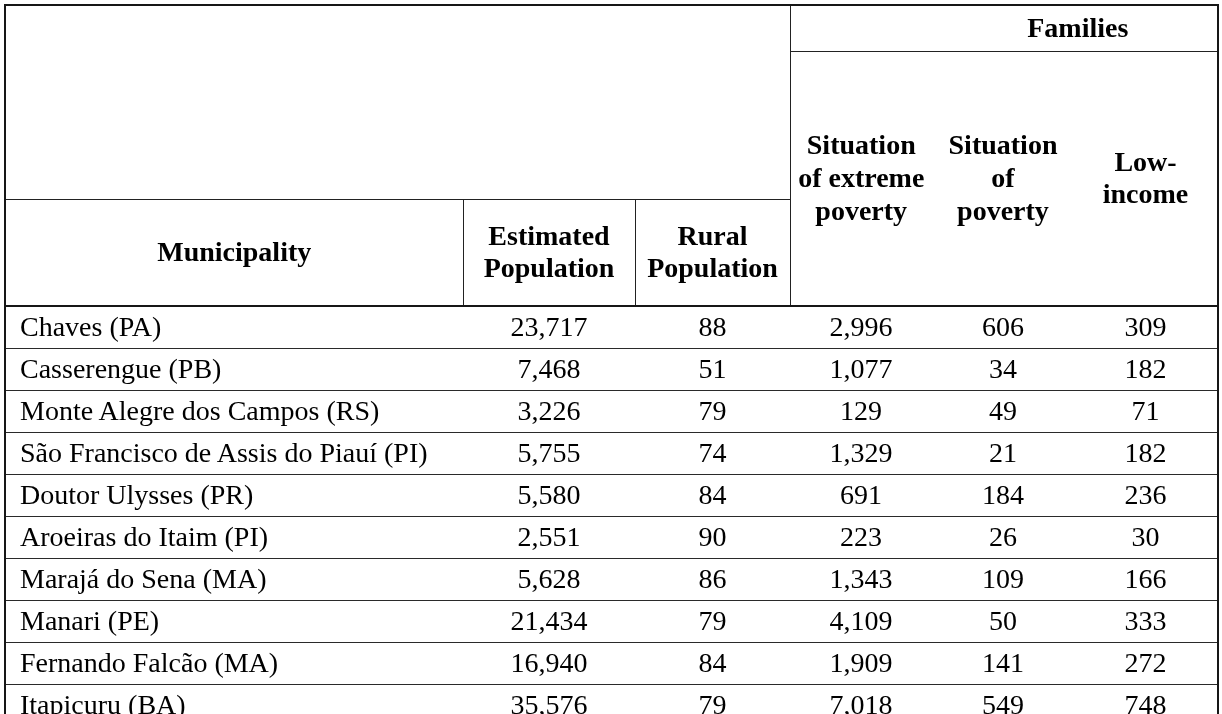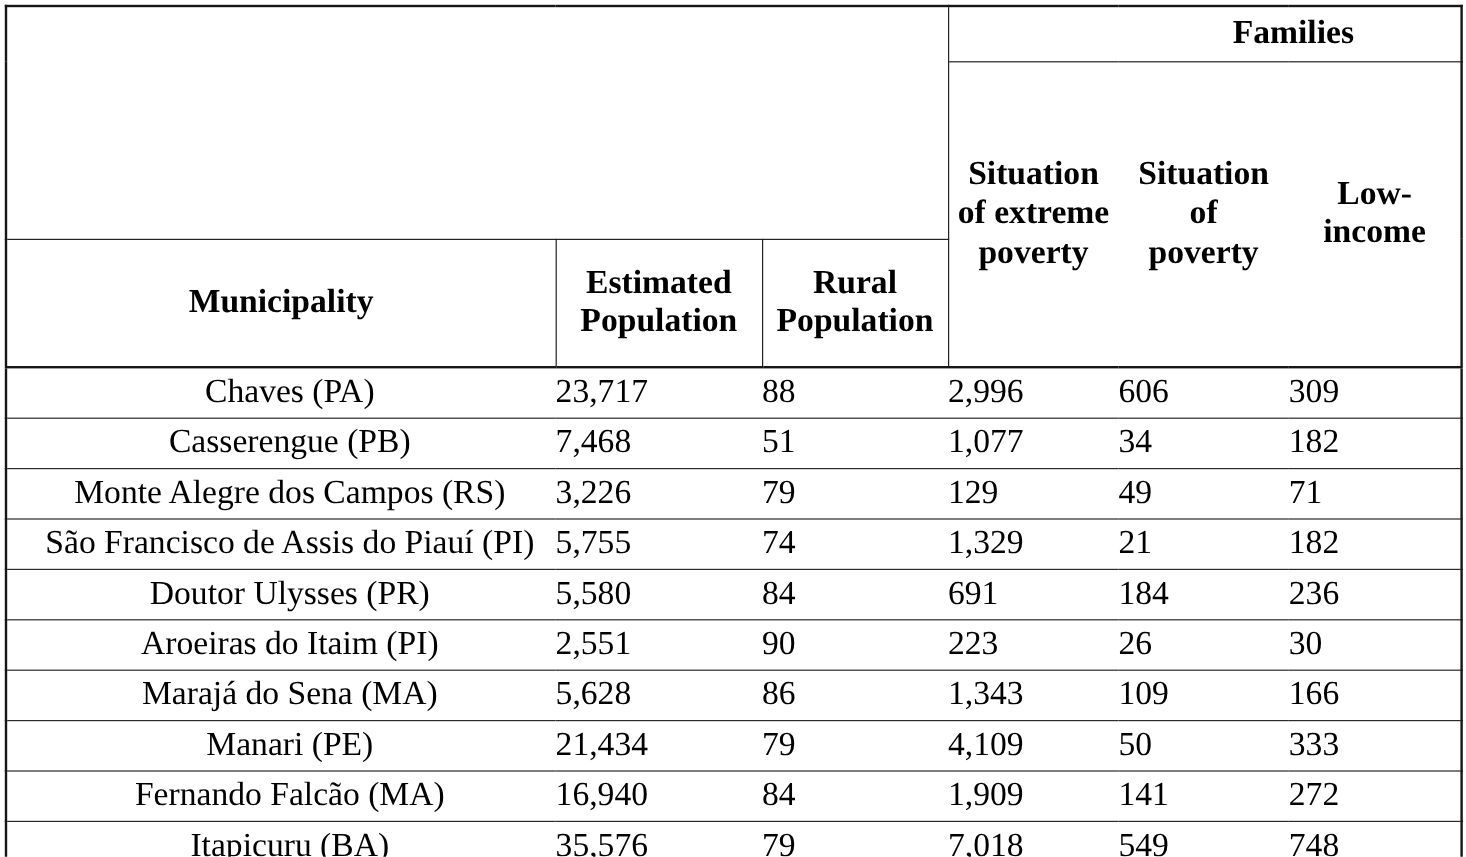--- a/index.html
+++ b/index.html
@@ -67,27 +67,27 @@
     line-height: 1.15;
     border-bottom: 2px solid #161616;
   }
   .lefthead-est   { border-left: 1.5px solid #222222; margin-top: 36px; }
   .lefthead-rural { border-left: 1.5px solid #222222; border-right: 1.5px solid #222222; font-family: Liberation Serif, serif; }
 
   tr.dr td { border-top: 1.5px solid #2a2a2a; }
   tr.dr:first-of-type td { border-top: none; }
 
   td.name {
-    text-align: center;
+    text-align: left;
     padding-left: 14px;
     overflow: hidden;
     white-space: nowrap;
     margin-left: 24px;
   }
-  td.num { }
+  td.num { text-align: center; }
 </style>
 </head>
 <body>
 
 <div class="sheet">
   <table class="data-table">
     <colgroup>
       <col style="width:458px">
       <col style="width:172px">
       <col style="width:155px">

